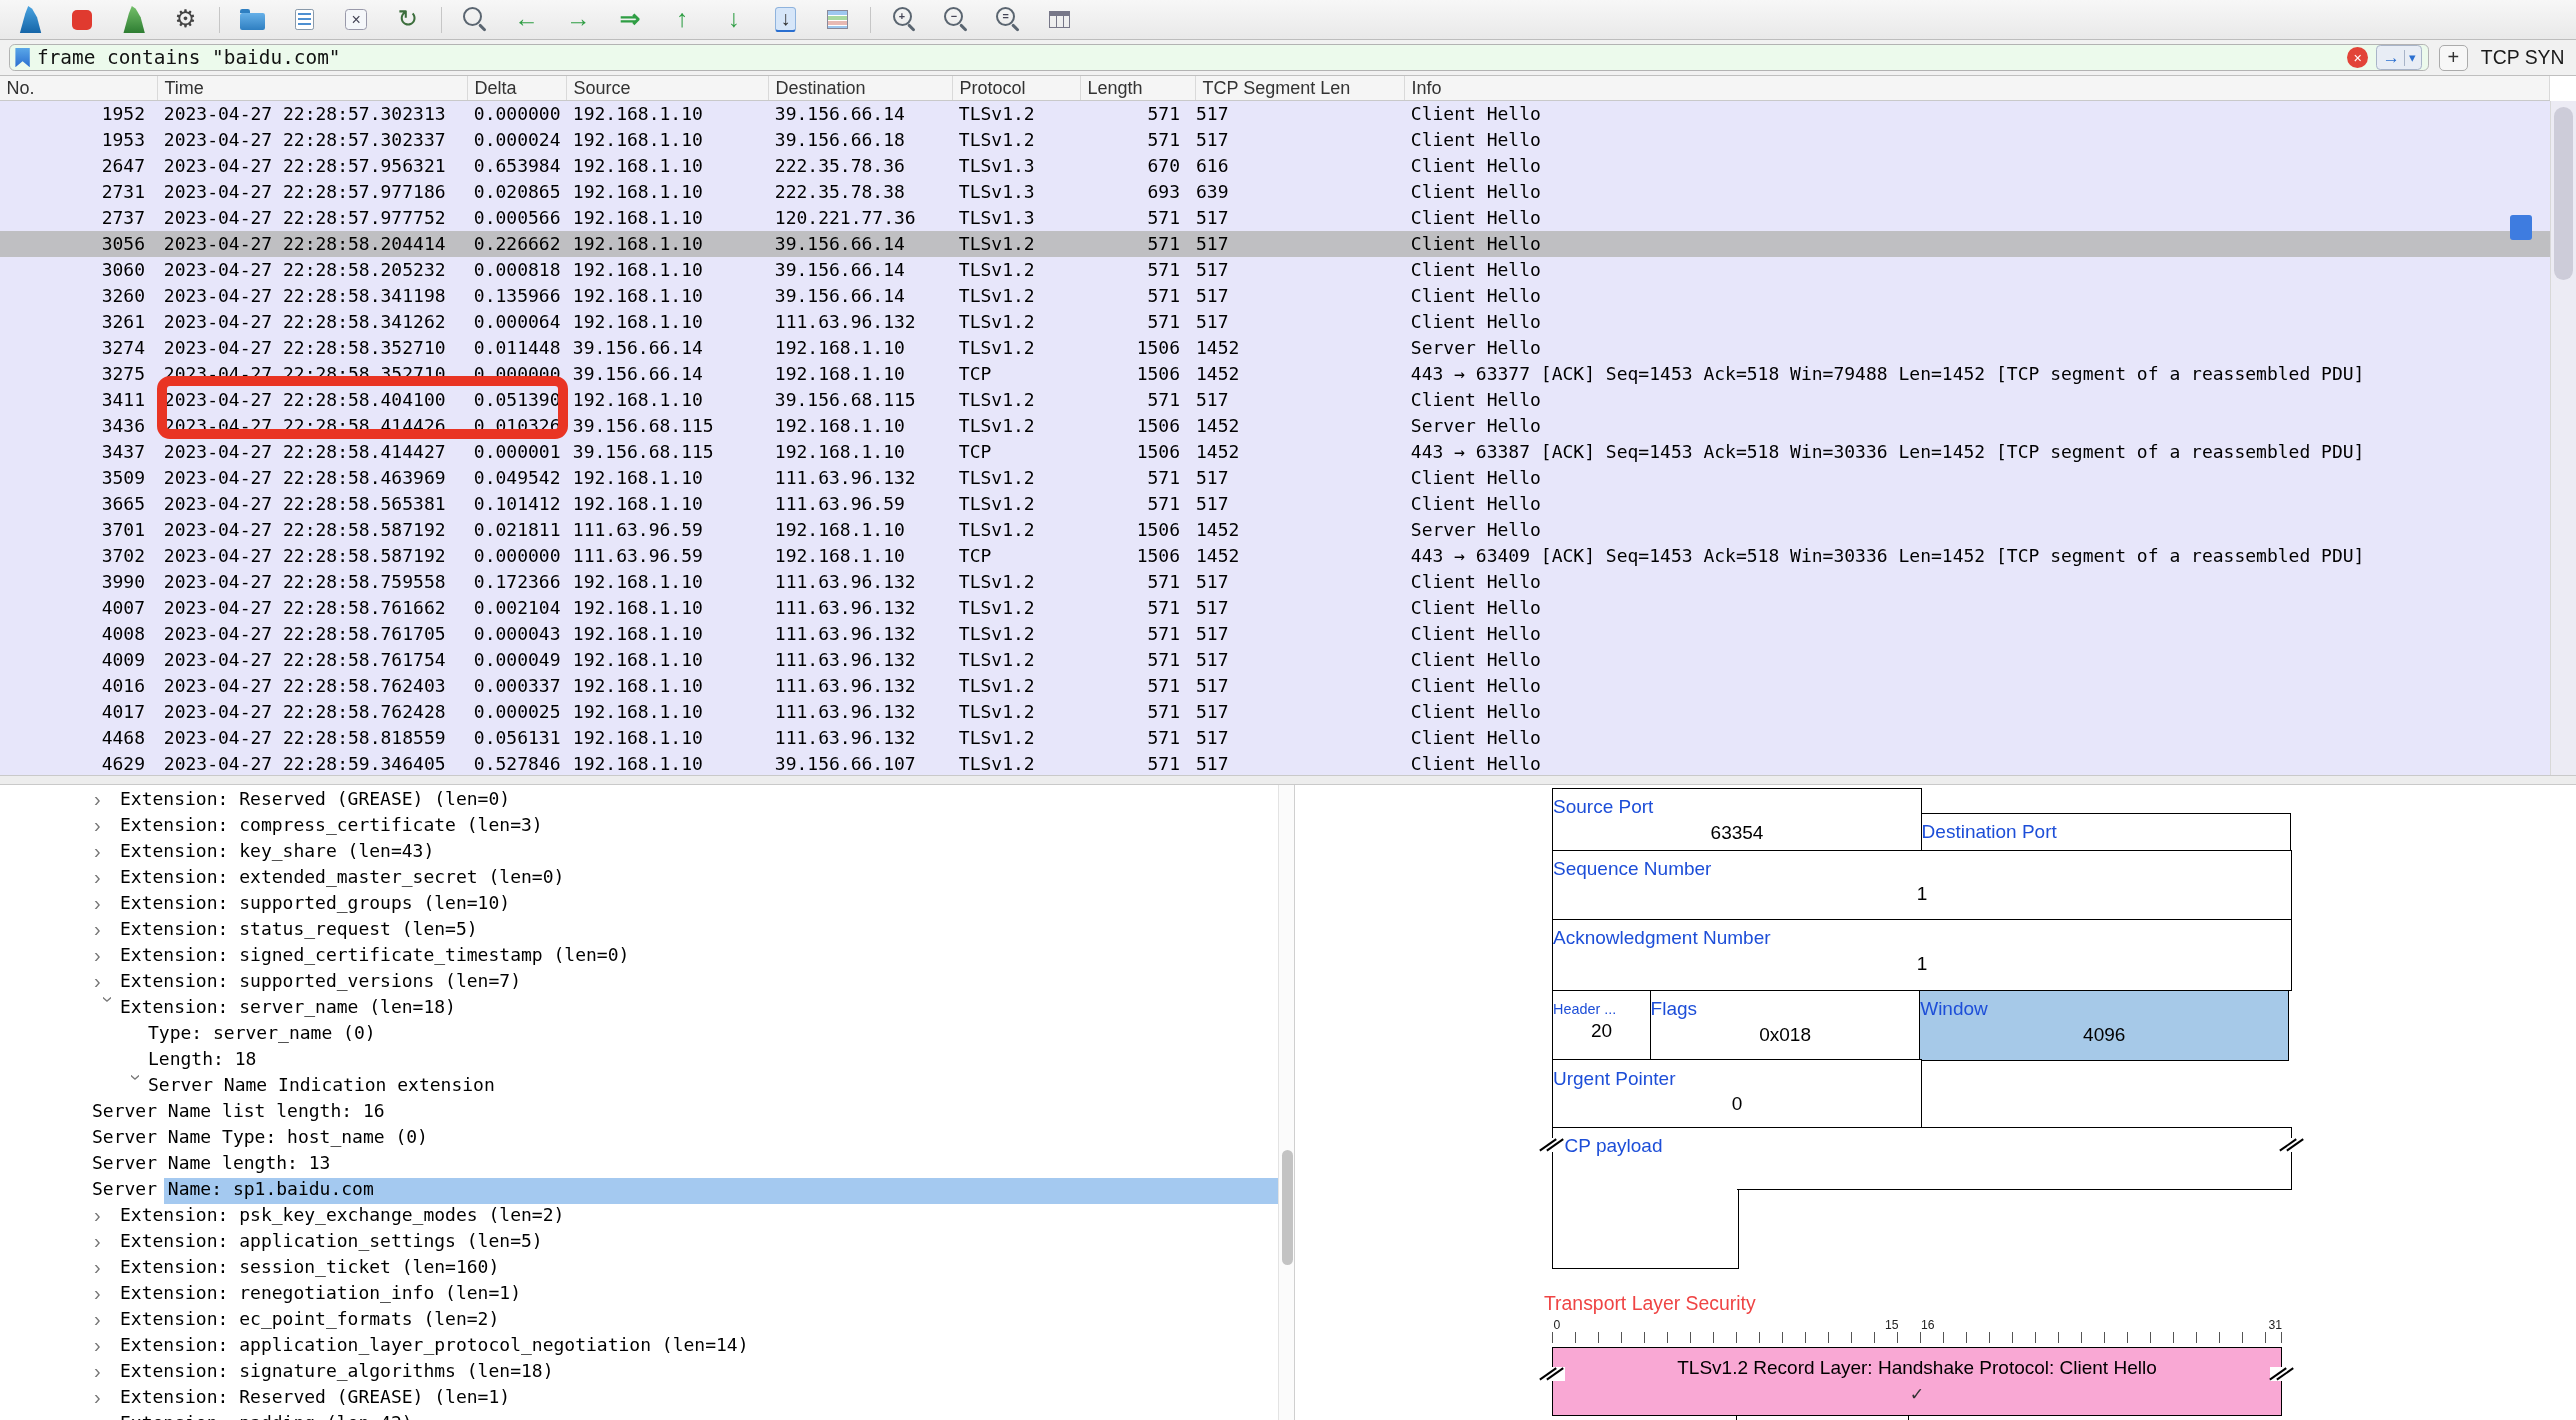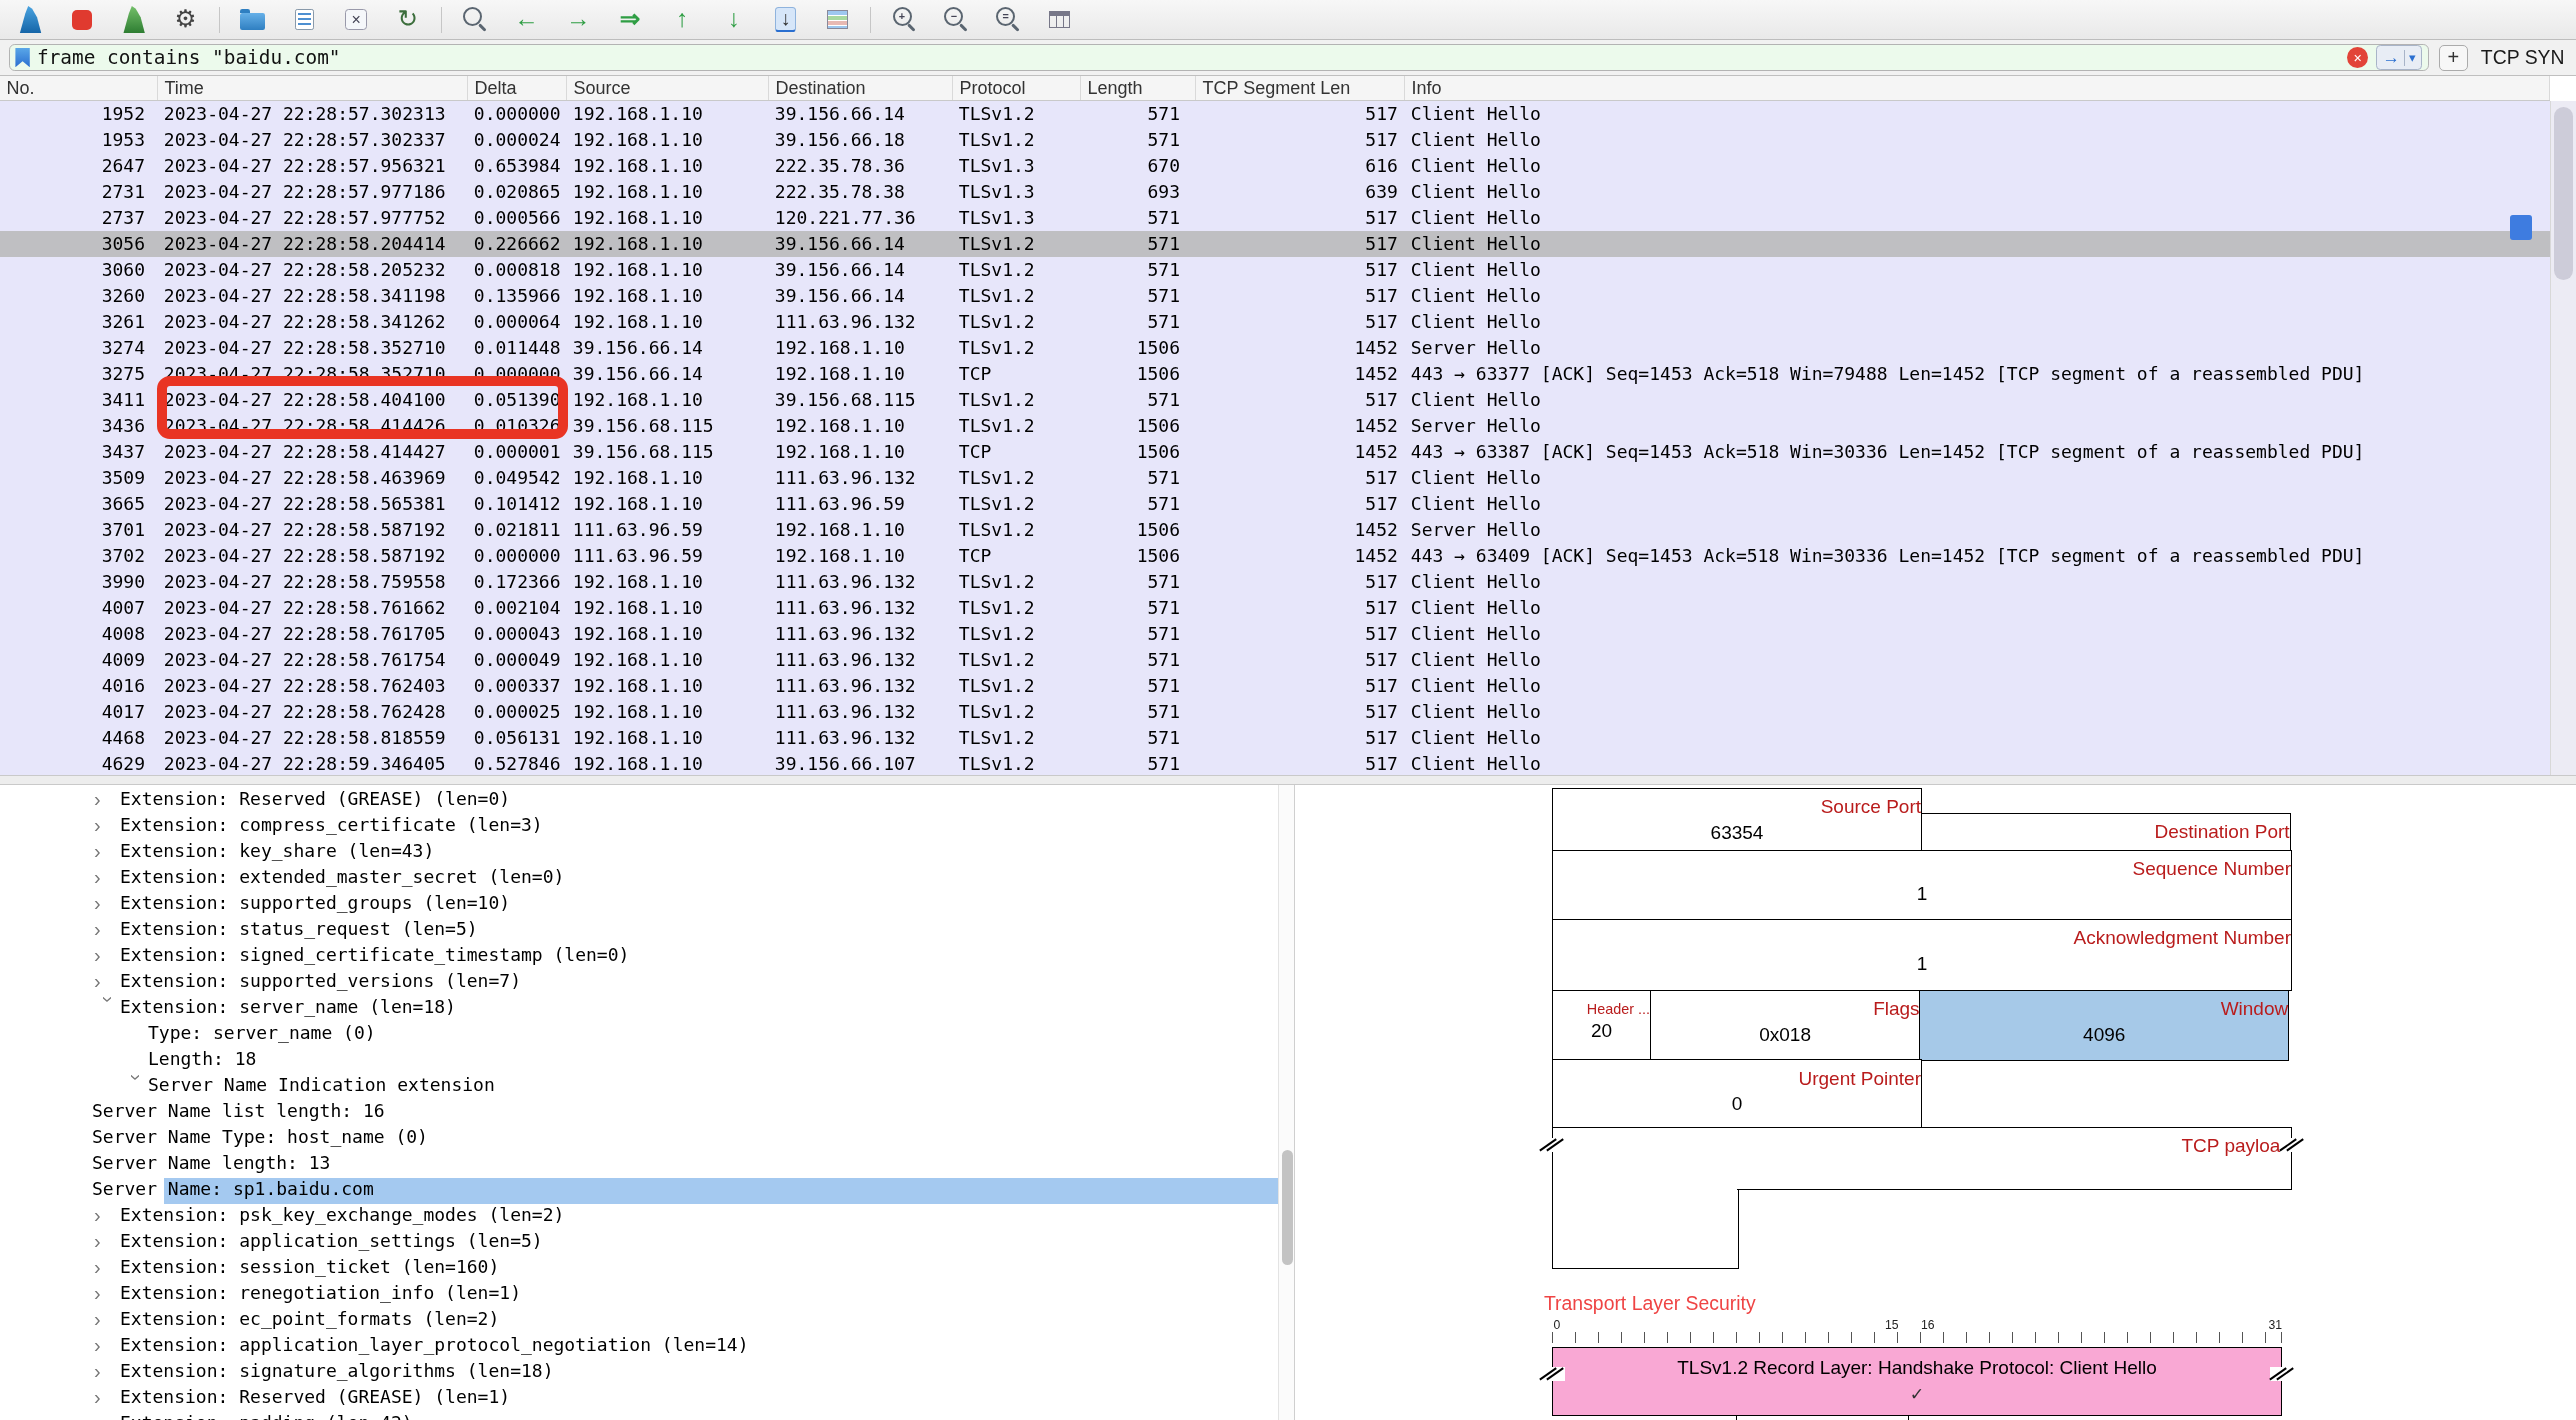--- a/index.html
+++ b/index.html
@@ -67,21 +67,21 @@
   .grid{display:grid;grid-template-columns:158px 310px 99px 202px 184px 128px 115px 209px 1fr}
   .pkt-header{position:absolute;left:0;top:76px;width:2550px;height:24.5px;background:#f5f5f5;
     border-bottom:0.7px solid #c9c9c9;font-size:18px;color:#333}
   .hcell{line-height:24px;padding-left:6.5px;border-right:0.7px solid #d9d9d9;overflow:hidden;white-space:nowrap}
   .pkt-body{position:absolute;left:0;top:101px;width:2550px;height:674px;background:#e7e6fa;overflow:hidden}
   .prow{height:26px;font:18px "DejaVu Sans Mono",monospace;color:#000;background:#e7e6fa}
   .prow.selected{background:#bfbfc2}
   .pcell{line-height:26px;white-space:nowrap;overflow:hidden;padding-left:5.8px}
   .pcell.c0{text-align:right;padding-right:13px;padding-left:0}
   .pcell.c6{text-align:right;padding-right:16px;padding-left:0}
-  .pcell.c7{text-align:right;padding-right:7.2px;padding-left:0}
+  .pcell.c7{padding-right:7.2px;padding-left:0}
   .pkt-scrollbar{position:absolute;left:2550px;top:101px;width:26px;height:674px;background:#ecebf4;
     border-left:0.7px solid #d8d8d8}
   .pkt-thumb{position:absolute;left:2.9px;top:5.8px;width:19px;height:173px;background:#cdccd9;border-radius:9.4px}
   .scroll-marker{position:absolute;left:2510px;top:215px;width:21.6px;height:24.5px;background:#3e7ce0;
     border-radius:2.9px;z-index:5}
 
   
   .splitter{position:absolute;left:0;top:775px;width:2576px;height:10px;background:#ededed;
     border-top:0.7px solid #c9c9c9;border-bottom:0.7px solid #c9c9c9}
 
@@ -105,21 +105,21 @@
   .vdivider{position:absolute;left:1294px;top:785px;width:0.7px;height:635px;background:#cfcfcf}
 
   
   .diagram-pane{position:absolute;left:1295px;top:785px;width:1281px;height:635px;background:#fff;overflow:hidden}
   .tcp-diagram{position:absolute;left:257px;top:2.9px;width:740px}
   .drow{display:flex}
   .drow + .drow{margin-top:-1.4px}
   .dcell{border:1.4px solid #000;background:#fff;overflow:hidden}
   .dcell + .dcell{margin-left:-1.4px}
   .dcell.dhl{background:#a6c9e8}
-  .dlabel{font-size:19px;text-align:right;padding-top:7.2px;color:#b91c1c}
+  .dlabel{font-size:19px;text-align:left;padding-top:7.2px;color:#1d4ed8}
   .dvalue{font-size:19px;text-align:center;padding-top:3.6px;color:#000}
   .dcell.dsmall .dlabel{font-size:14.4px;padding-top:10px}
   .payload-main{position:relative;width:740px;height:63px;border:1.4px solid #000;border-bottom:none;
     margin-top:-1.4px;background:#fff}
   .pm-bottom{position:absolute;left:184px;right:0;bottom:0;height:1.4px;background:#000}
   .payload-stub{width:187px;height:79px;border:1.4px solid #000;border-top:none;background:#fff}
   .dhex{font-size:13.7px;text-align:center;padding-top:5.8px;letter-spacing:0.4px;color:#111;white-space:nowrap}
   .break{position:absolute;width:24.5px;height:14.4px;background:#fff;z-index:3}
   .break::before,.break::after{content:"";position:absolute;top:-2.9px;width:2.2px;height:20px;background:#000;
     transform:rotate(55deg)}

